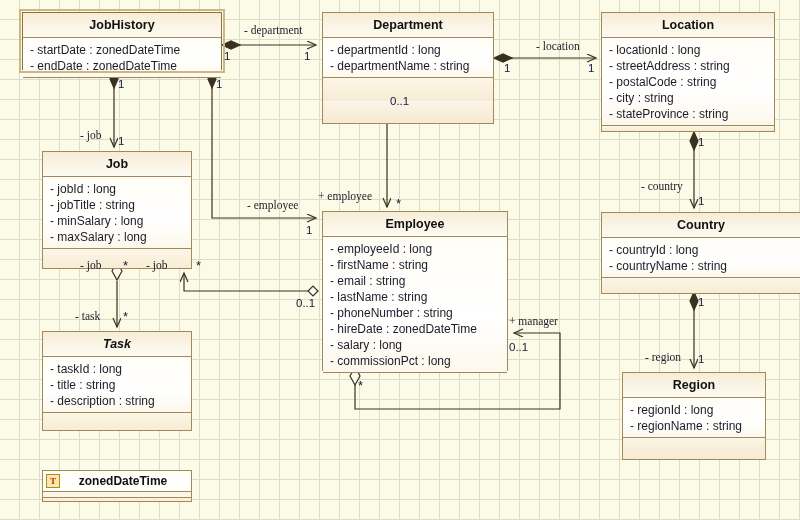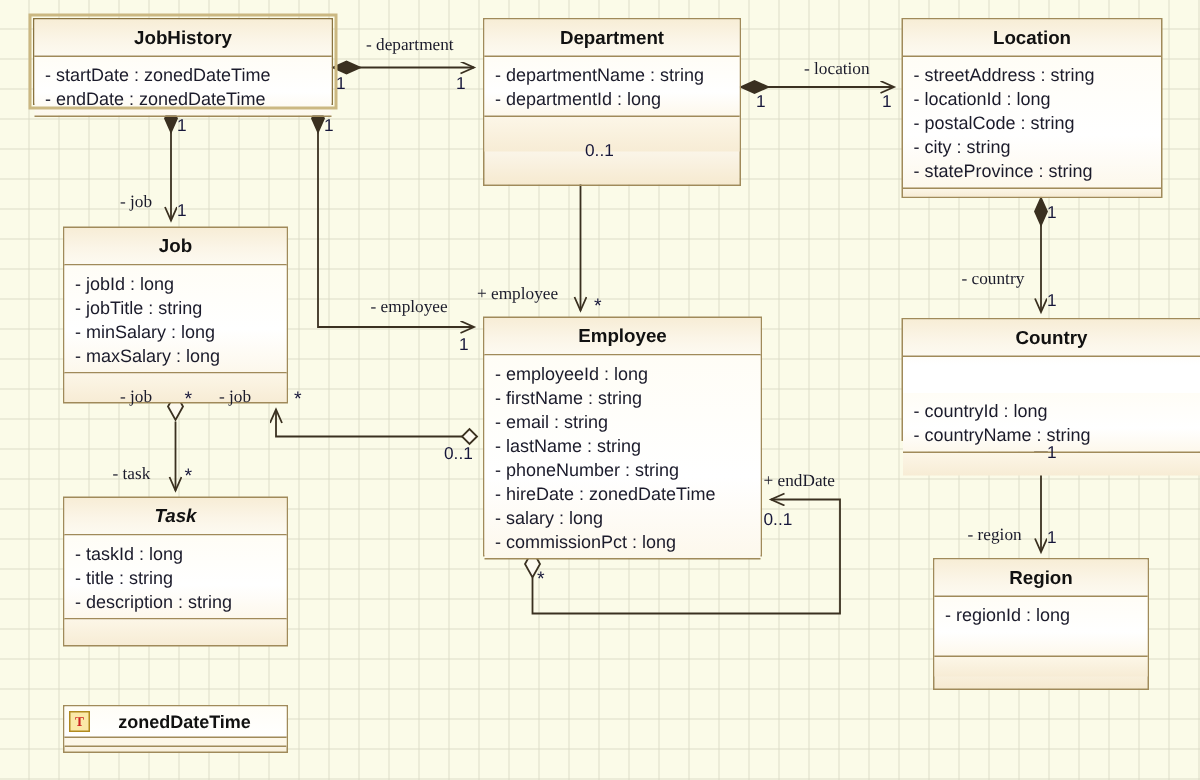--- a/index.html
+++ b/index.html
@@ -219,30 +219,30 @@
         <div class="uml-header">JobHistory</div>
         <div class="uml-attrs" style="height: 40px;">
           <div class="uml-attr">- startDate : zonedDateTime</div>
           <div class="uml-attr">- endDate : zonedDateTime</div>
         </div>
         <div class="uml-ops" style="height: 0px;"></div>
       </div>
       <div class="uml-class" style="left: 322px; top: 12px; width: 172px; height: 112px;">
         <div class="uml-header">Department</div>
         <div class="uml-attrs" style="height: 40px;">
+          <div class="uml-attr">- departmentId : long</div>
           <div class="uml-attr">- departmentName : string</div>
-          <div class="uml-attr">- departmentId : long</div>
         </div>
         <div class="uml-ops" style="height: 23px;"></div>
       </div>
       <div class="uml-class" style="left: 601px; top: 12px; width: 174px; height: 120px;">
         <div class="uml-header">Location</div>
         <div class="uml-attrs" style="height: 88px;">
+          <div class="uml-attr">- locationId : long</div>
           <div class="uml-attr">- streetAddress : string</div>
-          <div class="uml-attr">- locationId : long</div>
           <div class="uml-attr">- postalCode : string</div>
           <div class="uml-attr">- city : string</div>
           <div class="uml-attr">- stateProvince : string</div>
         </div>
         <div class="uml-ops" style="height: 5px;"></div>
       </div>
       <div class="uml-class" style="left: 42px; top: 151px; width: 150px; height: 118px;">
         <div class="uml-header">Job</div>
         <div class="uml-attrs" style="height: 72px;">
           <div class="uml-attr">- jobId : long</div>
@@ -261,39 +261,40 @@
           <div class="uml-attr">- lastName : string</div>
           <div class="uml-attr">- phoneNumber : string</div>
           <div class="uml-attr">- hireDate : zonedDateTime</div>
           <div class="uml-attr">- salary : long</div>
           <div class="uml-attr">- commissionPct : long</div>
         </div>
         <div class="uml-ops" style="height: 0px;"></div>
       </div>
       <div class="uml-class" style="left: 601px; top: 212px; width: 200px; height: 82px;">
         <div class="uml-header">Country</div>
-        <div class="uml-attrs" style="height: 40px; margin-top: 24px;">
+        <div class="uml-attrs" style="height: 40px;">
           <div class="uml-attr">- countryId : long</div>
           <div class="uml-attr">- countryName : string</div>
         </div>
         <div class="uml-ops" style="height: 15px;"></div>
       </div>
       <div class="uml-class" style="left: 42px; top: 331px; width: 150px; height: 100px;">
         <div class="uml-header abstract">Task</div>
         <div class="uml-attrs" style="height: 56px;">
           <div class="uml-attr">- taskId : long</div>
           <div class="uml-attr">- title : string</div>
           <div class="uml-attr">- description : string</div>
         </div>
         <div class="uml-ops" style="height: 17px;"></div>
       </div>
       <div class="uml-class" style="left: 622px; top: 372px; width: 144px; height: 88px;">
         <div class="uml-header">Region</div>
         <div class="uml-attrs" style="height: 40px;">
           <div class="uml-attr">- regionId : long</div>
+          <div class="uml-attr">- regionName : string</div>
         </div>
         <div class="uml-ops" style="height: 13px;"></div>
       </div>
     </div>
   <div id="datatypes-layer">
       <div class="uml-datatype" style="left: 42px; top: 470px; width: 150px; height: 32px;">
         <div class="dt-header">
           <span class="dt-icon">T</span>
           <span class="dt-title">zonedDateTime</span>
         </div>
@@ -303,21 +304,21 @@
   <div id="labels-layer">
       <div class="edge-label" style="left: 244px; top: 24px;">- department</div>
       <div class="edge-label" style="left: 536px; top: 40px;">- location</div>
       <div class="edge-label" style="left: 80px; top: 129px;">- job</div>
       <div class="edge-label" style="left: 247px; top: 199px;">- employee</div>
       <div class="edge-label" style="left: 318px; top: 190px;">+ employee</div>
       <div class="edge-label" style="left: 641px; top: 180px;">- country</div>
       <div class="edge-label" style="left: 80px; top: 259px;">- job</div>
       <div class="edge-label" style="left: 146px; top: 259px;">- job</div>
       <div class="edge-label" style="left: 75px; top: 310px;">- task</div>
-      <div class="edge-label" style="left: 509px; top: 315px;">+ endDate</div>
+      <div class="edge-label" style="left: 509px; top: 315px;">+ manager</div>
       <div class="edge-label" style="left: 645px; top: 351px;">- region</div>
       <div class="mult-label" style="left: 224px; top: 50px;">1</div>
       <div class="mult-label" style="left: 304px; top: 50px;">1</div>
       <div class="mult-label" style="left: 504px; top: 62px;">1</div>
       <div class="mult-label" style="left: 588px; top: 62px;">1</div>
       <div class="mult-label" style="left: 118px; top: 78px;">1</div>
       <div class="mult-label" style="left: 118px; top: 135px;">1</div>
       <div class="mult-label" style="left: 216px; top: 78px;">1</div>
       <div class="mult-label" style="left: 306px; top: 224px;">1</div>
       <div class="mult-label" style="left: 390px; top: 95px;">0..1</div>

